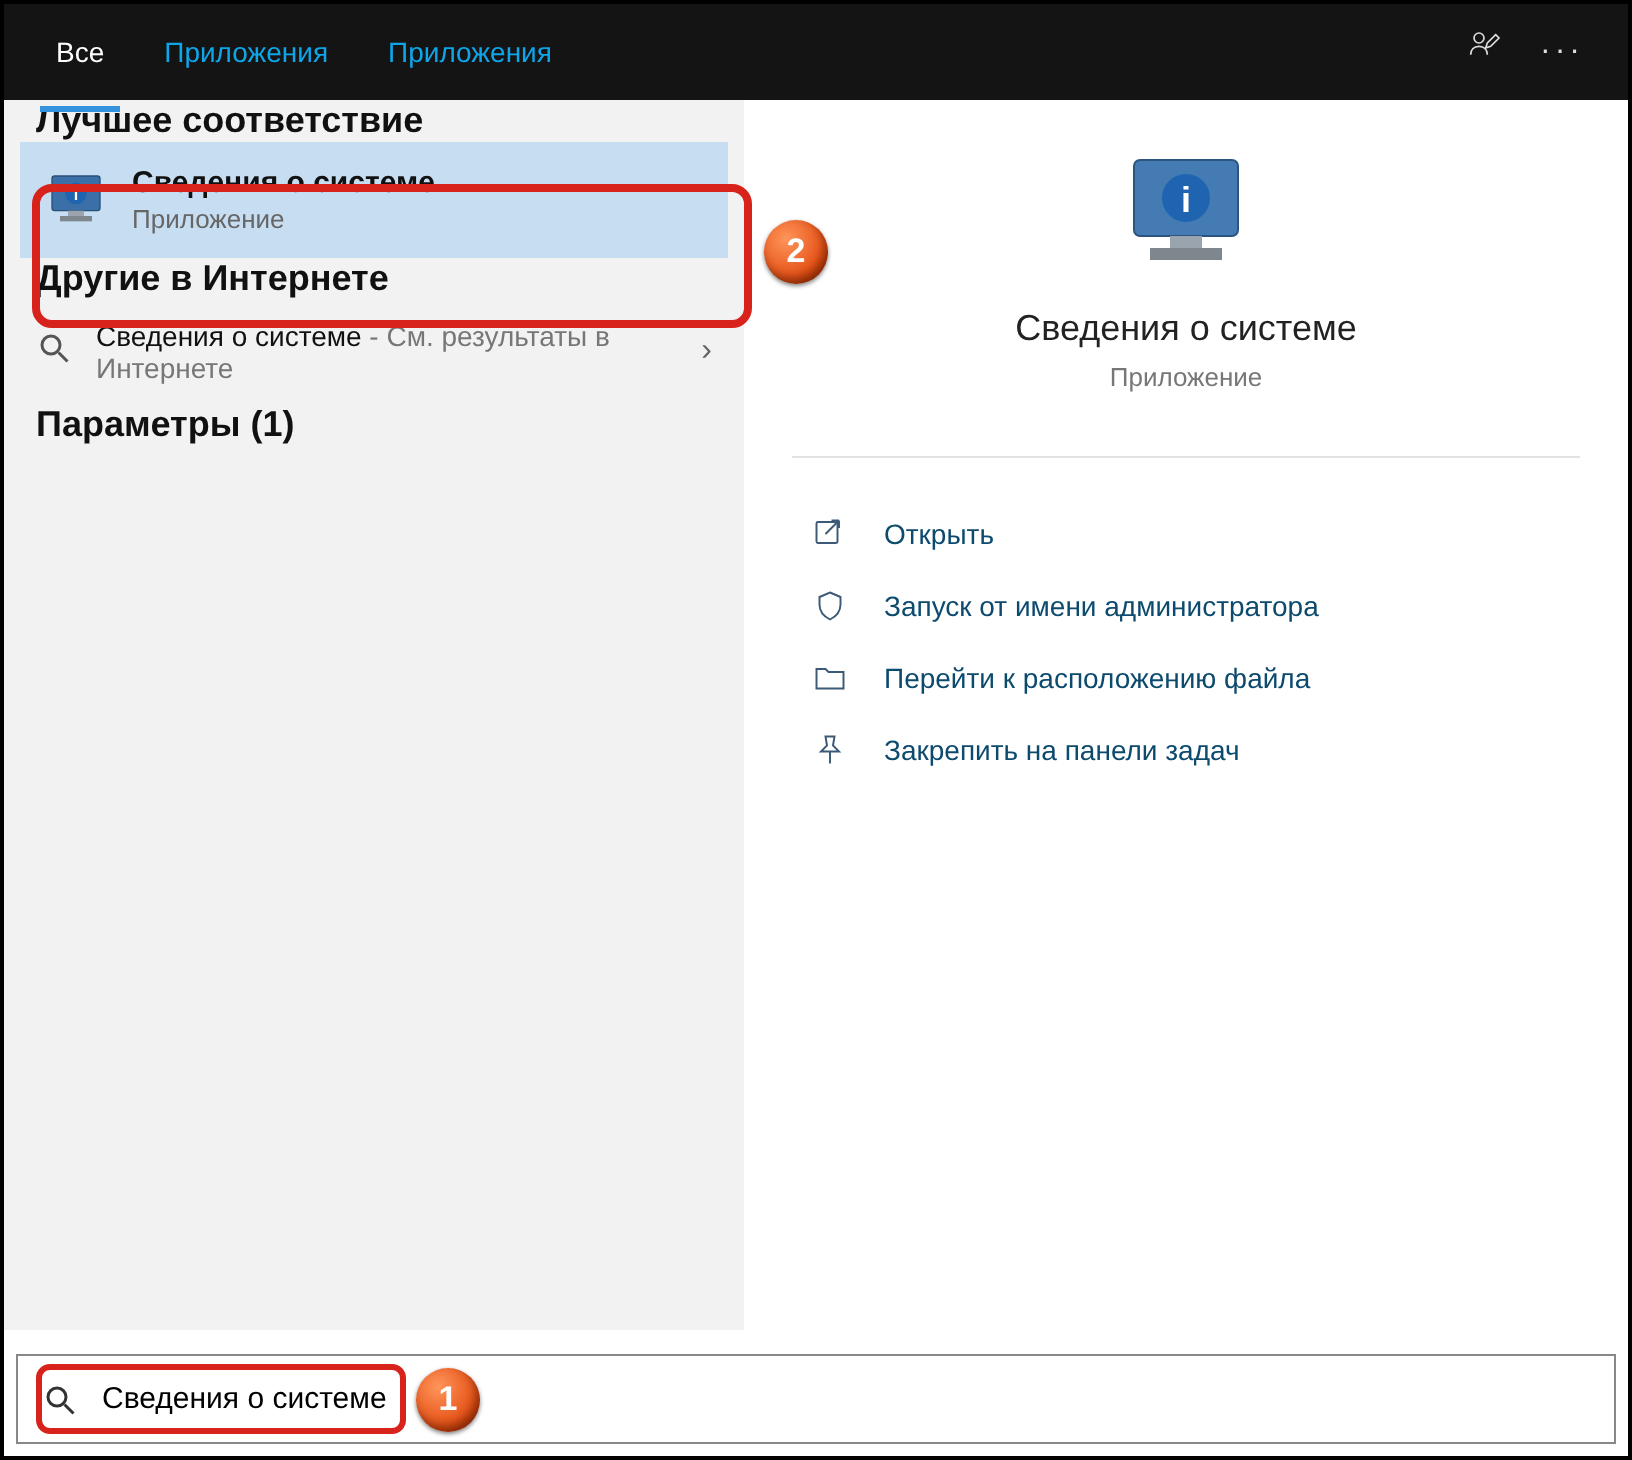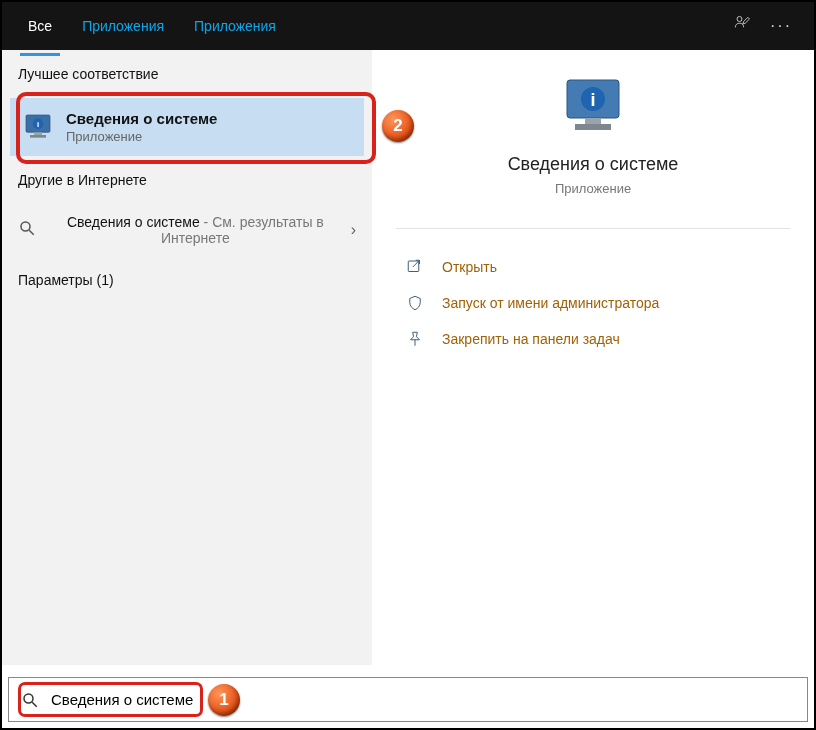--- a/index.html
+++ b/index.html
@@ -8,37 +8,37 @@
 .tab { padding: 8px 10px 8px 10px; margin-right: 10px; font-size: 14px; color: #0ea5e9; cursor: default; position: relative; }
 .tab.selected { color: #fff; }
 .tab.selected::after { content: ""; position: absolute; left: 2px; right: 2px; bottom: -14px; height: 3px; background: #3393df; }
 .tab .chevron-d { display: inline-block; width: 0; height: 0; border-left: 4px solid transparent; border-right: 4px solid transparent; border-top: 5px solid #ccc; margin-left: 5px; vertical-align: middle; }
 .top-right { margin-left: auto; display: flex; align-items: center; gap: 18px; color: #ddd; padding-right: 6px; }
 .feedback-icon svg { width: 20px; height: 20px; stroke: #ddd; fill: none; }
 .more-dots { font-size: 16px; letter-spacing: 2px; }
 .body-split { display: flex; height: 615px; }
 .left { width: 370px; background: #f2f2f2; display: flex; flex-direction: column; }
 .right { flex: 1; background: #fff; padding: 24px 0 0 0; }
-.section-header { font-weight: 400; font-size: 14px; padding: 16px 16px; color: #111; }
+.section-header { font-weight: 700; font-size: 18px; padding: 0 16px; color: #111; }
 .best-match { background: #c7ddf2; margin: 0 8px; padding: 12px 12px 12px 12px; display: flex; align-items: center; position: relative; }
 .best-match .icon { width: 32px; height: 32px; margin-right: 12px; }
 .best-match-title { font-weight: 700; font-size: 15px; color: #111; }
 .best-match-sub { font-size: 13px; color: #666; margin-top: 2px; }
-.web-row { display: flex; align-items: center; padding: 10px 16px; text-align: center; }
+.web-row { display: flex; align-items: center; padding: 10px 16px; }
 .web-row .search-glyph { width: 18px; margin-right: 12px; color: #555; }
 .web-text { font-size: 14px; color: #111; flex: 1; }
 .web-text .muted { color: #777; }
 .web-row .arrow { color: #666; font-size: 16px; margin-left: 8px; }
 .preview-center { text-align: center; padding: 0 24px 12px 24px; }
 .preview-icon { width: 64px; height: 64px; margin: 0 auto 16px auto; }
 .preview-title { font-size: 18px; color: #222; margin-bottom: 6px; }
 .preview-sub { font-size: 13px; color: #777; }
 .divider { height: 1px; background: #e2e2e2; margin: 20px 24px; }
 .action-list { padding: 0 24px; }
-.action { display: flex; align-items: center; padding: 9px 8px; font-size: 14px; color: #a16207; }
+.action { display: flex; align-items: center; padding: 9px 8px; font-size: 14px; color: #0c4a6e; }
 .action .ai { width: 22px; margin-right: 16px; color: #35506b; display: flex; align-items: center; justify-content: center; }
 .action .ai svg { width: 18px; height: 18px; stroke: #3c5a76; fill: none; stroke-width: 1.3; }
 .search-bar { position: absolute; left: 6px; right: 6px; bottom: 6px; height: 45px; background: #fff; border: 1px solid #888; display: flex; align-items: center; padding: 0 12px; }
 .search-bar .sg { width: 18px; height: 18px; margin-right: 12px; }
 .search-bar input { flex: 1; border: none; outline: none; font-size: 15px; background: transparent; }
 .annot-box-1 { position: absolute; left: 16px; bottom: 11px; width: 185px; height: 35px; border: 3px solid #d8231c; border-radius: 7px; pointer-events: none; }
 .annot-box-2 { position: absolute; left: 14px; top: 90px; width: 360px; height: 72px; border: 4px solid #d8231c; border-radius: 10px; pointer-events: none; }
 .marker { position: absolute; width: 32px; height: 32px; border-radius: 50%; background: radial-gradient(circle at 35% 30%, #ff955a, #e24a0f 70%, #9a2200 100%); box-shadow: inset -2px -3px 4px rgba(0,0,0,.35), 0 1px 2px rgba(0,0,0,.5); color: #fff; font-weight: 700; font-size: 17px; display: flex; align-items: center; justify-content: center; pointer-events: none; }
 .marker-1 { left: 206px; bottom: 12px; }
 .marker-2 { left: 380px; top: 108px; }
@@ -133,20 +133,28 @@
         <span class="ai">
             <svg viewBox="0 0 24 24">
               <path d="M12 3l7 3v5c0 5-3 8-7 10-4-2-7-5-7-10V6l7-3z"></path>
             </svg>
           </span>
         <span>Запуск от имени администратора</span>
       </div>
       <div class="action">
         <span class="ai">
             <svg viewBox="0 0 24 24">
+              <path d="M3 6h6l2 2h10v11H3z"></path>
+            </svg>
+          </span>
+        <span>Перейти к расположению файла</span>
+      </div>
+      <div class="action">
+        <span class="ai">
+            <svg viewBox="0 0 24 24">
               <path d="M9 3h6l-1 6 4 4H6l4-4-1-6z"></path>
               <line x1="12" y1="13" x2="12" y2="21"></line>
             </svg>
           </span>
         <span>Закрепить на панели задач</span>
       </div>
     </div>
   </div>
 </div>
 

